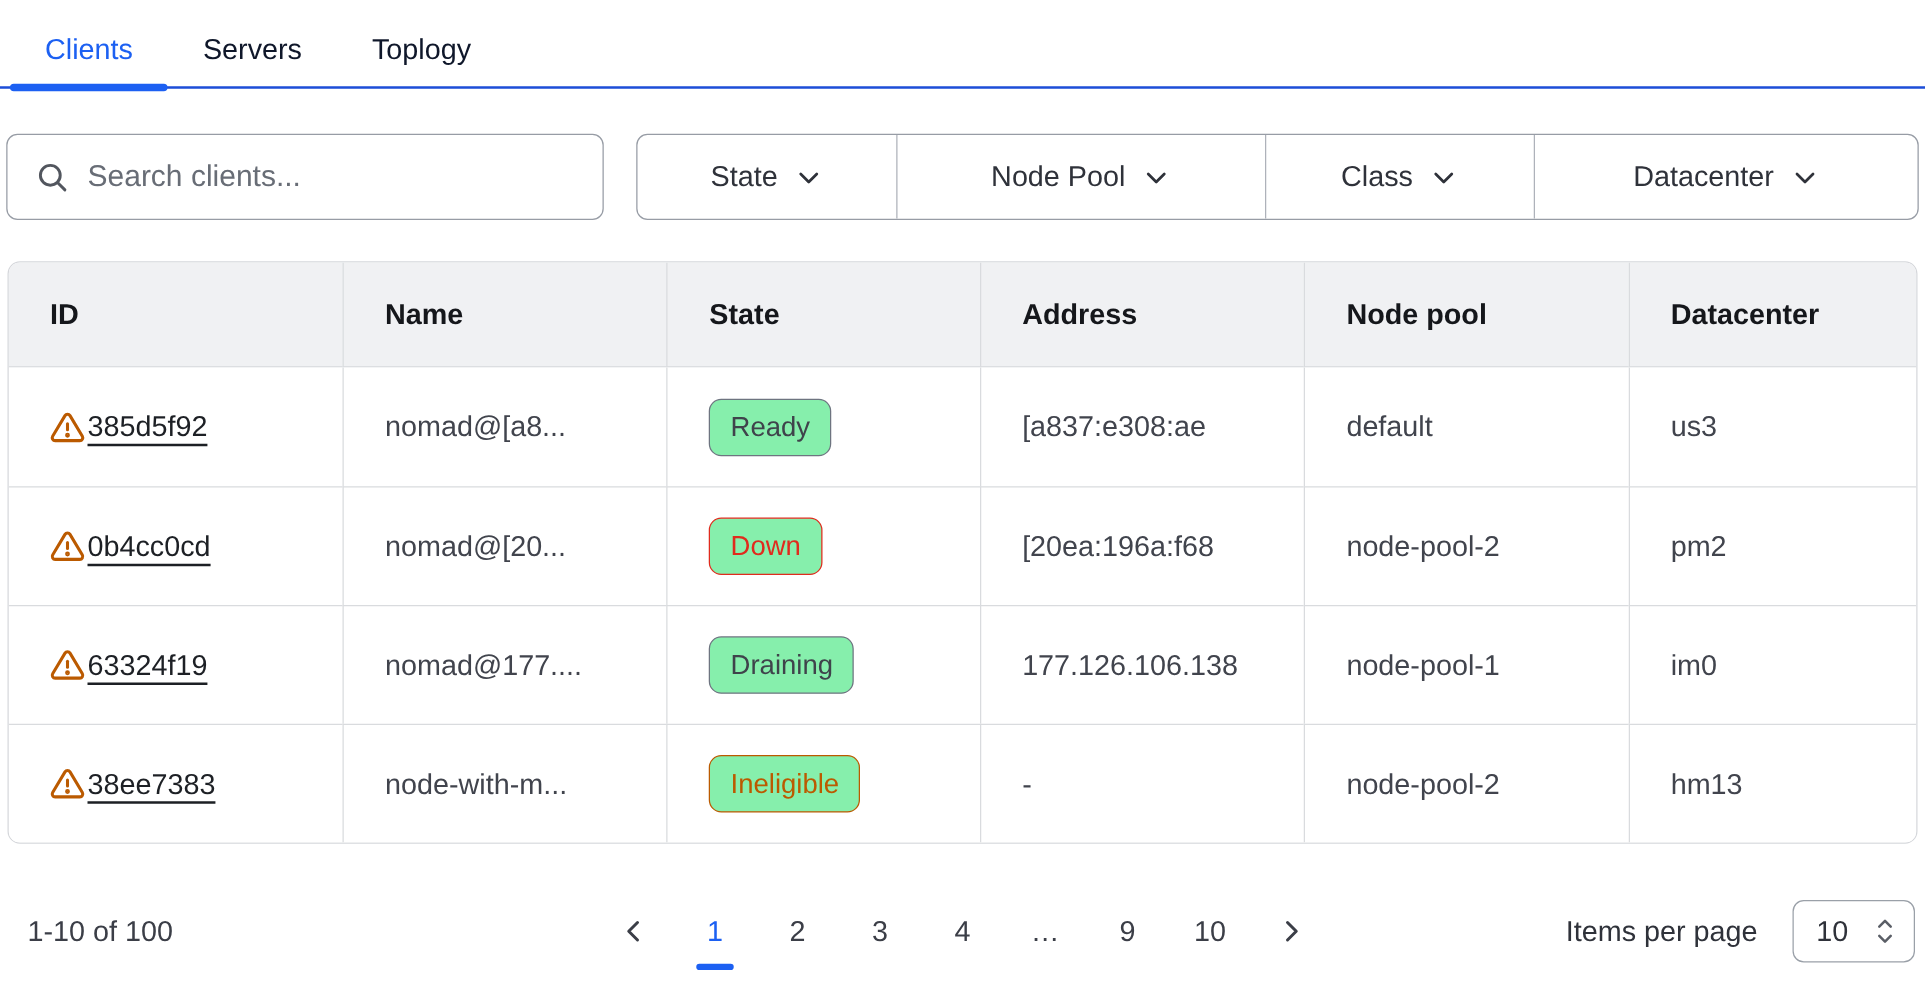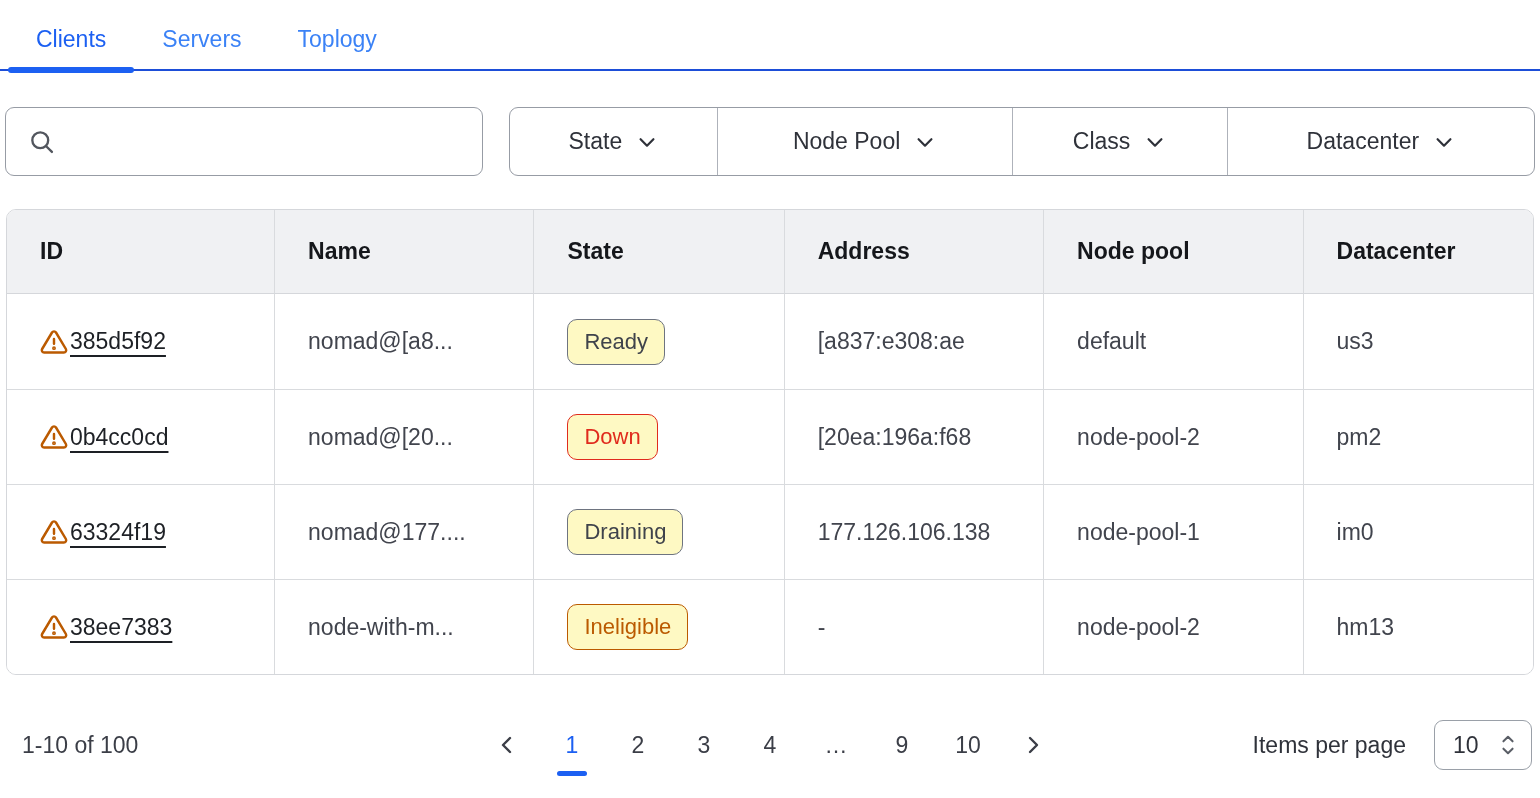--- a/index.html
+++ b/index.html
@@ -1,20 +1,20 @@
 <!DOCTYPE html>
 <html><head>
 <meta charset="utf-8">
 <style>
   * { margin: 0; padding: 0; box-sizing: border-box; }
   html, body { width: 1540px; height: 798px; background: #ffffff; font-family: "Liberation Sans", sans-serif; color: #3b3e47; overflow: hidden; }
 
   
   .tabbar { display: flex; align-items: flex-end; padding-left: 8px; border-bottom: 2px solid #1d4ed8; margin-top: 14px; }
-  .tab { position: relative; padding: 12px 28px 16px; font-size: 23px; color: #3b82f6; cursor: pointer; }
+  .tab { position: relative; padding: 12px 28px 16px; font-size: 23px; color: #0f172a; cursor: pointer; }
   .tab.active { color: #1c60f2; }
   .tab.active::after { content: ""; position: absolute; left: 0; right: 0; bottom: -4px; height: 6px; border-radius: 3px; background: #1c60f2; }
 
   
   .toolbar { display: flex; justify-content: space-between; align-items: center; margin: 36px 5px 0 5px; }
   .searchbox { display: flex; align-items: center; width: 478px; height: 69px; border: 1px solid #979ca5; border-radius: 9px; padding: 0 18px 0 22px; background: #fff; }
   .searchbox input { border: none; outline: none; flex: 1; font-size: 24px; color: #3b3e47; font-family: "Liberation Sans", sans-serif; margin-left: 14px; background: transparent; }
   .searchbox input::placeholder { color: #686d76; }
   .filters { display: flex; width: 1026px; height: 69px; border: 1px solid #979ca5; border-radius: 9px; overflow: hidden; background: #fff; }
   .filter { display: flex; align-items: center; justify-content: center; gap: 14px; font-size: 23px; color: #2f323a; cursor: pointer; }
@@ -23,21 +23,21 @@
 
   
   .table-wrap { margin: 33px 6px 0 6px; border: 1px solid #d5d7db; border-radius: 10px; overflow: hidden; }
   table { width: 100%; border-collapse: separate; border-spacing: 0; table-layout: fixed; }
   thead th { height: 84px; background: #f0f1f3; text-align: left; font-size: 23px; font-weight: 700; color: #15171b; padding-left: 33px; border-bottom: 1px solid #d5d7db; }
   thead th + th, tbody td + td { border-left: 1px solid #d9dbde; }
   tbody tr + tr td { border-top: 1px solid #d9dbde; }
   tbody td { height: 95px; font-size: 23px; color: #41444d; padding-left: 33px; background: #fff; }
   .idcell { display: flex; align-items: center; gap: 2px; }
   .idlink { color: #1d2025; text-decoration: underline; text-underline-offset: 6px; text-decoration-thickness: 2px; font-weight: 500; cursor: pointer; }
-  .badge { display: inline-block; font-size: 22px; padding: 9px 16px; border-radius: 10px; border: 1.5px solid #6e7480; color: #3f434b; background: #fef9c3; }
+  .badge { display: inline-block; font-size: 22px; padding: 9px 16px; border-radius: 10px; border: 1.5px solid #6e7480; color: #3f434b; background: #86efac; }
   .badge--critical { border-color: #e02b1d; color: #e02b1d; }
   .badge--warning { border-color: #bb5a00; color: #bb5a00; }
 
   
   .pager-row { display: grid; grid-template-columns: 1fr auto 1fr; align-items: center; margin: 45px 8px 0 8px; }
   .range { font-size: 23px; color: #3b3e47; margin-left: 14px; }
   .pager { display: flex; align-items: center; gap: 40px; }
   .page { position: relative; min-width: 26px; text-align: center; font-size: 23px; color: #3b3e47; cursor: pointer; }
   .page.active { color: #1c60f2; }
   .page.active::after { content: ""; position: absolute; left: 50%; transform: translateX(-50%); bottom: -17px; width: 30px; height: 5px; border-radius: 3px; background: #1c60f2; }
@@ -58,20 +58,21 @@
 </div>
 
 <div class="toolbar">
   <div class="searchbox">
     <span>
       <svg width="28" height="28" viewBox="0 0 24 24" fill="none" stroke="#52565e" stroke-width="2" stroke-linecap="round">
         <circle cx="10.5" cy="10.5" r="6.8"></circle>
           <line x1="15.6" y1="15.6" x2="20.5" y2="20.5"></line>
       </svg>
     </span>
+    <input type="text" placeholder="Search clients..." style="">
   </div>
   <div class="filters">
     <div class="filter f-state">
       <span>State</span>
       <span>
           <svg width="22" height="22" viewBox="0 0 24 24" fill="none" stroke="#2f323a" stroke-width="2.4" stroke-linecap="round" stroke-linejoin="round">
             <path d="M5 9l7 7 7-7"></path>
           </svg>
         </span>
     </div>

